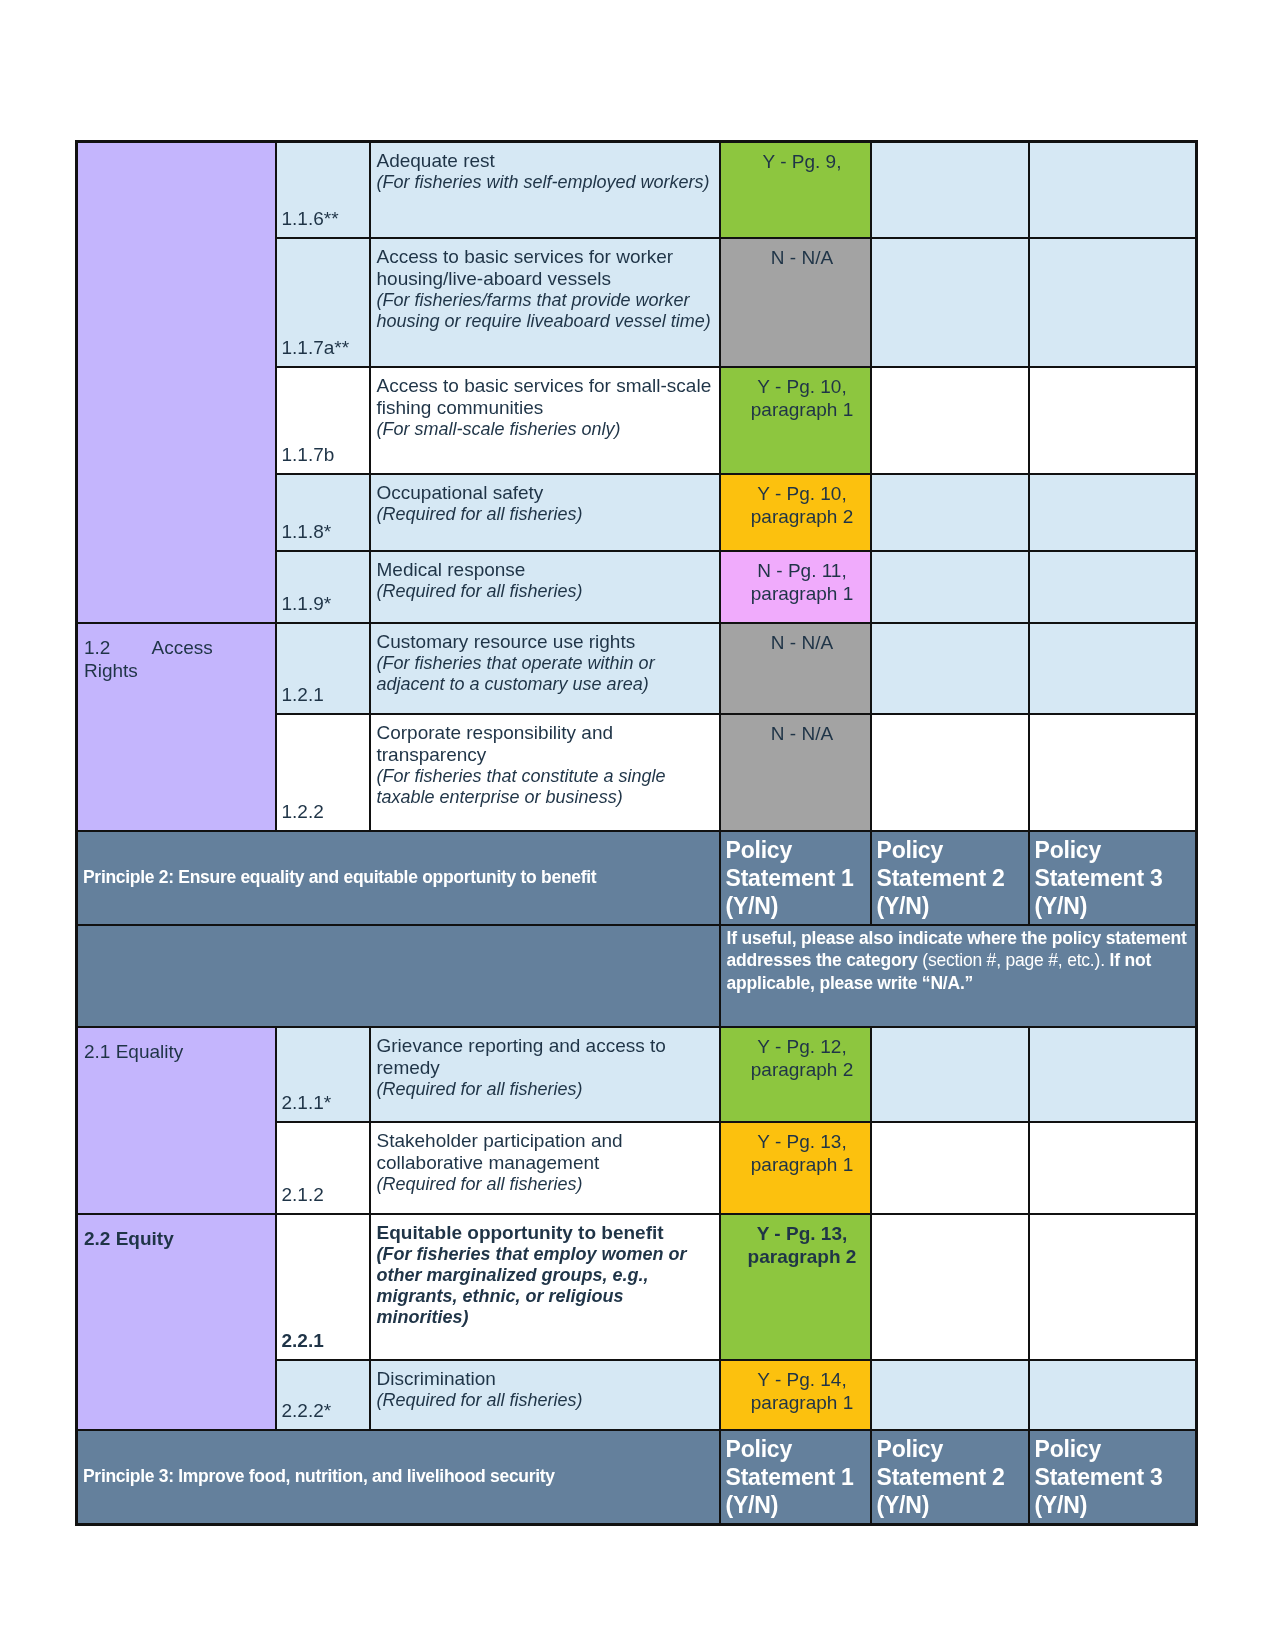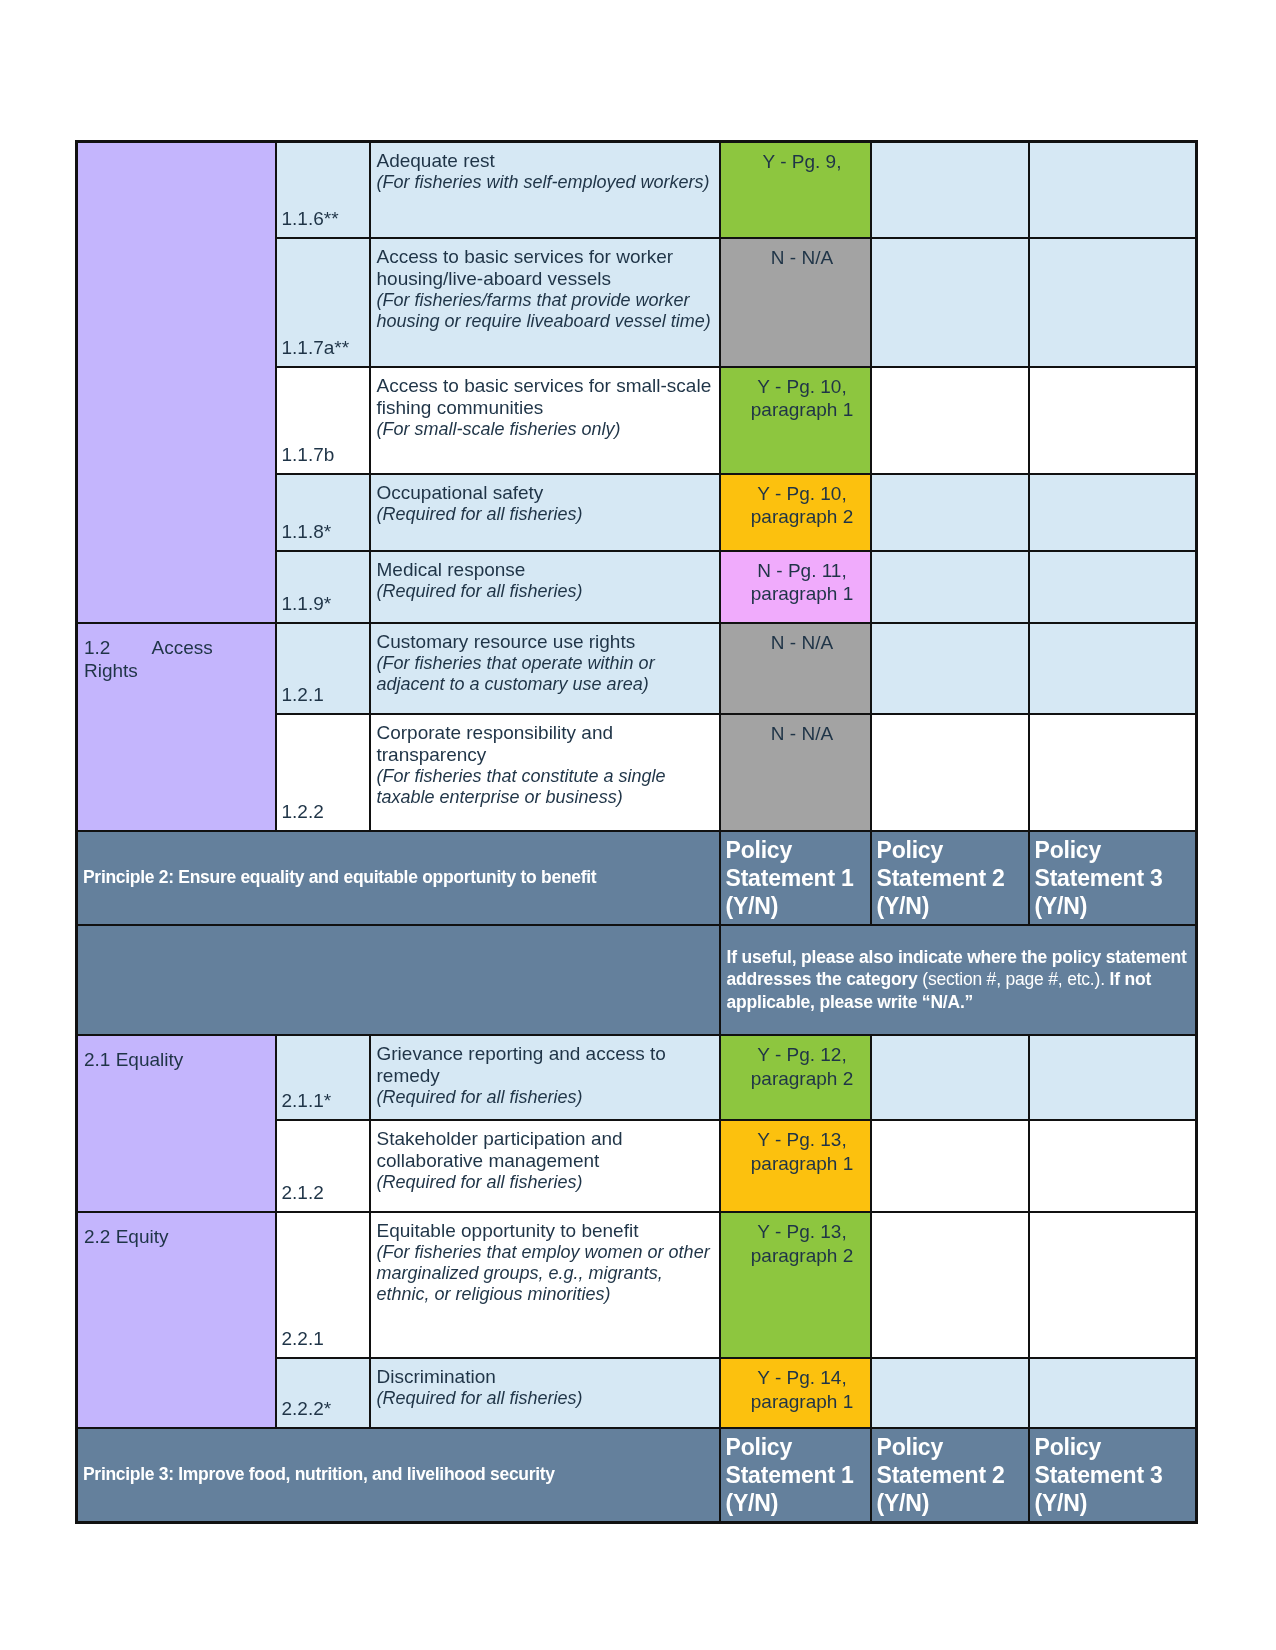--- a/index.html
+++ b/index.html
@@ -30,21 +30,21 @@
   .st-amber{background:#fcc10e;}
   .st-red{background:#f0abfc;}
   .st-gray{background:#a3a3a3;}
   
   td.band{background:#64809c;color:#ffffff;font-weight:bold;}
   td.band-title{vertical-align:middle;}
   td.band-title .band-title-text{padding:2px 5px;font-size:17.5px;letter-spacing:-0.3px;white-space:nowrap;}
   td.ps-head{vertical-align:top;}
   td.ps-head .ps-head-text{padding:4px 5px;font-size:23px;line-height:1.22;letter-spacing:-0.2px;}
   td.instr{vertical-align:top;}
-  td.instr .instr-text{padding:20px 6px;font-size:17.5px;line-height:1.3;letter-spacing:-0.2px;}
+  td.instr .instr-text{padding:1px 6px;font-size:17.5px;line-height:1.3;letter-spacing:-0.2px;}
   td.instr .seg-regular{font-weight:normal;}
 </style>
 </head>
 <body>
 
 <div class="sheet">
   <table class="assess">
     <colgroup>
       <col style="width:199px">
       <col style="width:94px">
@@ -175,21 +175,21 @@
           <td class="band ps-head">
             <div class="ps-head-text">Policy Statement 3 (Y/N)</div>
           </td>
         </tr>
         <tr style="height: 102px;">
           <td class="band" colspan="3"></td>
           <td class="band instr" colspan="3">
             <div class="instr-text"><span class="seg-bold">If useful, please also indicate where the policy statement addresses the category </span><span class="seg-regular">(section #, page #, etc.). </span><span class="seg-bold">If not applicable, please write “N/A.”</span></div>
           </td>
         </tr>
-        <tr style="height: 85px;">
+        <tr style="height: 95px;">
           <td class="cat" rowspan="2">
             <div class="cat-label">2.1 Equality</div>
           </td>
           <td class="idc shade-blue">
             <div class="id-label">2.1.1*</div>
           </td>
           <td class="desc shade-blue">
             <div class="c-title">Grievance reporting and access to remedy</div>
             <div class="c-note">(Required for all fisheries)</div>
           </td>
@@ -208,21 +208,21 @@
             <div class="c-title">Stakeholder participation and collaborative management</div>
             <div class="c-note">(Required for all fisheries)</div>
           </td>
           <td class="status st-amber">
             <div class="status-text">Y - Pg. 13,
 paragraph 1</div>
           </td>
           <td class="shade-white"></td>
           <td class="shade-white"></td>
         </tr>
-        <tr style="height: 146px;">
+        <tr style="height: 146px; font-weight: bold;">
           <td class="cat" rowspan="2">
             <div class="cat-label">2.2 Equity</div>
           </td>
           <td class="idc shade-white">
             <div class="id-label">2.2.1</div>
           </td>
           <td class="desc shade-white">
             <div class="c-title">Equitable opportunity to benefit</div>
             <div class="c-note">(For fisheries that employ women or other marginalized groups, e.g., migrants, ethnic, or religious minorities)</div>
           </td>

